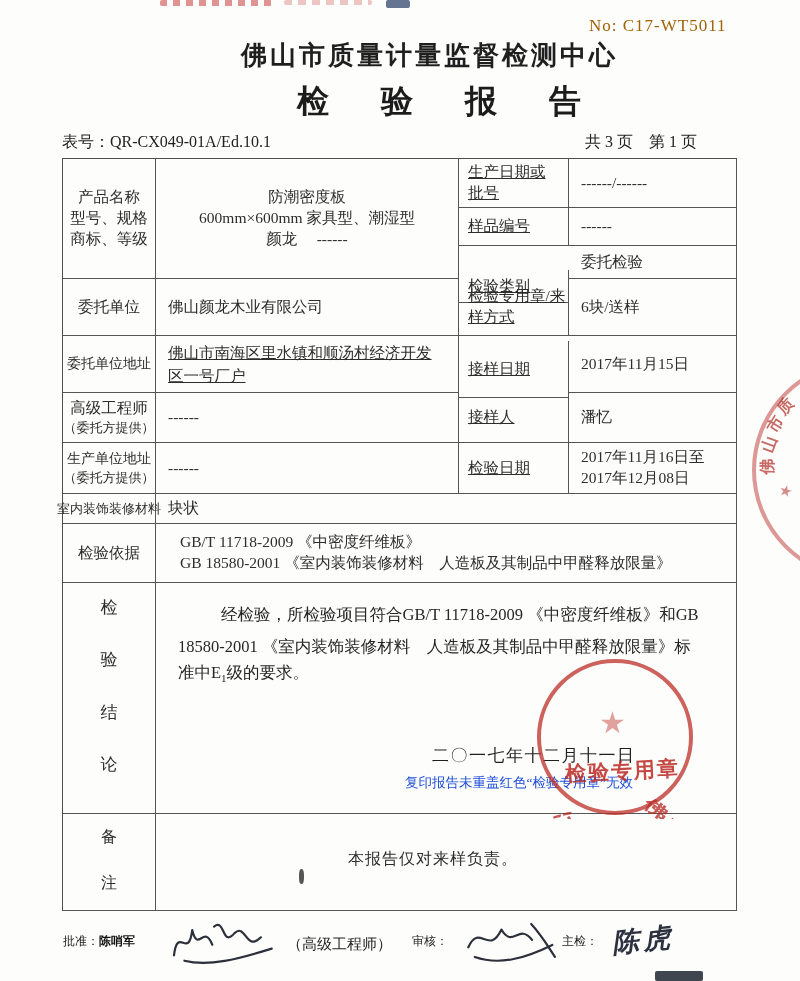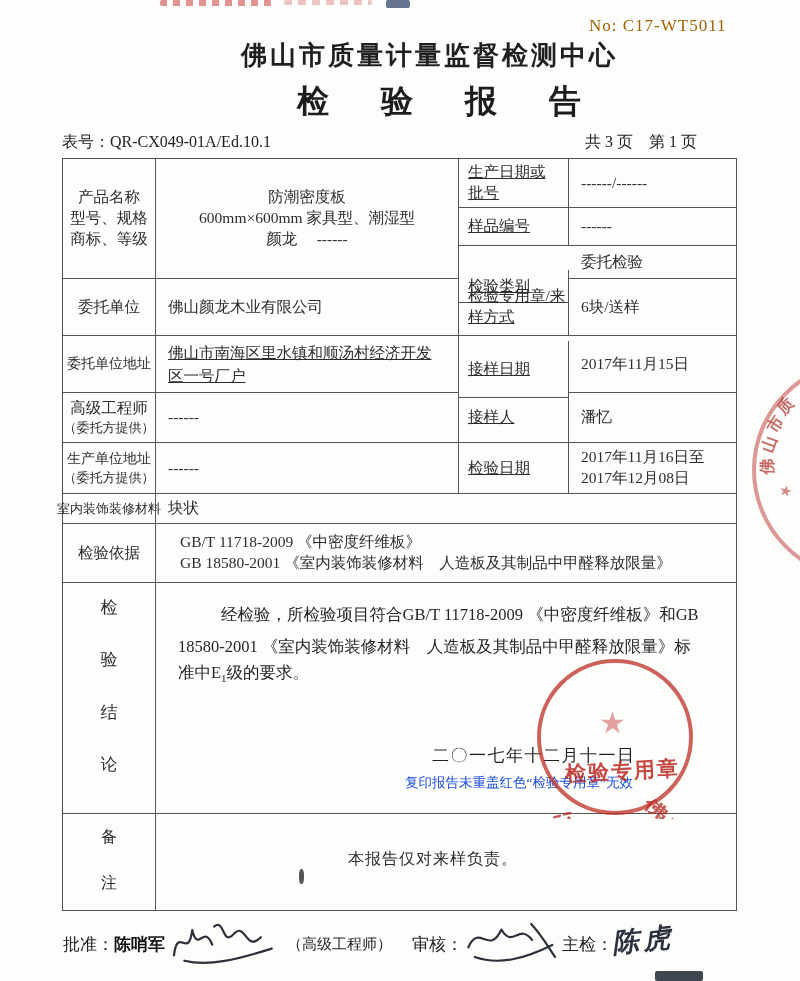--- a/index.html
+++ b/index.html
@@ -33,21 +33,21 @@
   .stamp-star{position:absolute;color:rgba(190,48,40,0.45);font-size:30px;}
   .stamp-center{position:absolute;color:rgba(186,40,34,0.85);font-weight:700;font-size:21px;
       letter-spacing:2px;transform:rotate(-3deg);white-space:nowrap;}
   .edge-ring{position:absolute;left:752px;top:360px;width:220px;height:220px;border-radius:50%;
       border:4.5px solid rgba(186,52,46,0.5);box-sizing:border-box;}
   .edge-char{position:absolute;color:rgba(178,48,42,0.72);font-weight:700;font-size:16px;}
   .edge-star{position:absolute;color:rgba(178,48,42,0.55);font-size:15px;transform:rotate(14deg);}
   
   .blob{position:absolute;border-radius:2px;filter:blur(0.6px);}
   .sig{stroke:#2c303b;stroke-width:2.2;fill:none;stroke-linecap:round;stroke-linejoin:round;}
-  .footline{font-size:17px;color:#222;white-space:nowrap;}
+  .footline{font-size:12px;color:#222;white-space:nowrap;}
   .fname{font-weight:700;color:#111;}
   .chief-sig{font-size:27px;font-weight:700;font-style:italic;color:#2c3140;
       transform:rotate(-6deg);letter-spacing:4px;}
   .datetxt{font-size:17px;letter-spacing:1.5px;color:#1f1f1f;white-space:nowrap;}
   .notetxt{font-size:13.5px;color:#1d4ed8;white-space:nowrap;}
 </style>
 </head>
 <body>
 
 <div class="page">

